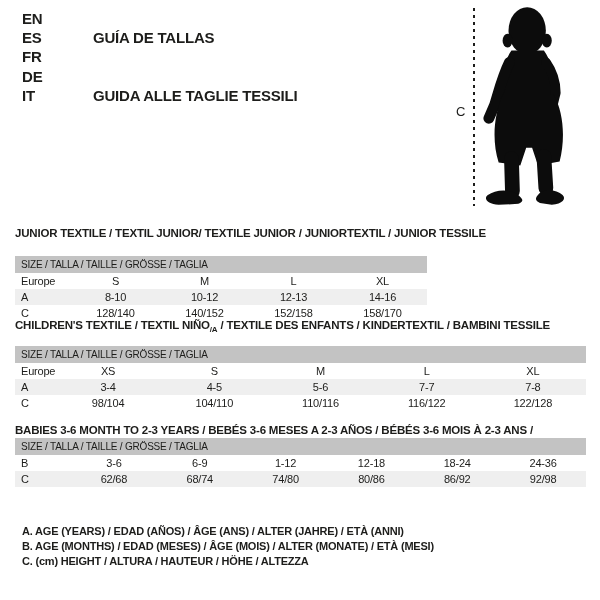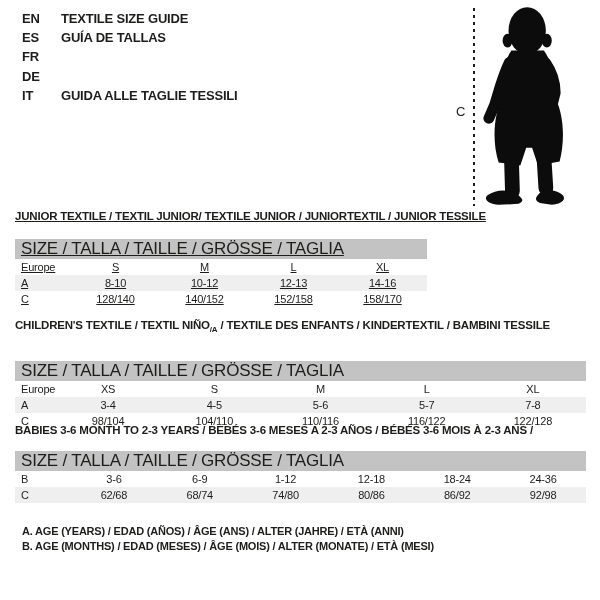--- a/index.html
+++ b/index.html
@@ -6,69 +6,68 @@
   html,body { background:#ffffff; }
   .page {
     position:relative; width:600px; height:600px; background:#ffffff;
     overflow:hidden; color:#1d1d1b;
     font-family:"Liberation Sans","DejaVu Sans",sans-serif;
     letter-spacing:-0.2px;
   }
 
   
   .lang-block { position:absolute; top:9px; left:22px; }
-  .lang-row { display:flex; line-height:19.2px; font-weight:bold; font-size:13px; }
+  .lang-row { display:flex; line-height:19.2px; font-weight:bold; font-size:15px;gap:32px; }
   .lang-code { width:39px; }
 
   
   .dash-line {
     position:absolute; left:473px; top:8px; width:2px; height:198px;
     background:repeating-linear-gradient(to bottom,#1d1d1b 0 3.5px,transparent 3.5px 7px);
   }
   .measure-label { position:absolute; left:456px; top:104px; font-size:13px; }
   .silhouette { position:absolute; left:479px; top:1px; }
 
   
   .section { position:absolute; left:15px; }
-  .sec1 { top:210px;text-decoration:underline; }
+  .sec1 { top:227px; }
   .sec2 { top:319px; }
   .sec3 { top:424px; }
   .sec-title { font-weight:bold; font-size:11.5px; line-height:13.5px; white-space:nowrap; }
   .sec1 .sec-title { margin-bottom:15px; }
-  .sec2 .sec-title { margin-bottom:24px; }
-  .sec3 .sec-title { margin-bottom:13px; }
+  .sec2 .sec-title { margin-bottom:9px; }
+  .sec3 .sec-title { }
   .sub { font-size:8px; vertical-align:sub; }
 
   table.size-table { border-collapse:collapse; table-layout:fixed; font-size:11px; }
   table.t1 { width:412px; }
   table.t2, table.t3 { width:571px; }
   table.size-table th {
     background:#c3c3c3; text-align:left; font-weight:normal;
-    height:17px; padding:0 0 0 6px; font-size:17px;
+    height:17px; padding:0 0 0 6px; font-size:10px;
   }
   table.size-table td { height:16px; text-align:center; padding:0; font-size:11px; }
   table.size-table td.lbl { text-align:left; padding-left:6px; }
   tr.shaded td { background:#efefef; }
   col.c-lbl1 { width:56px; }
   col.c-lbl2 { width:40px; }
   col.c-lbl3 { width:56px; }
 
   
   .legend { position:absolute; left:22px; top:524px; }
   .legend-line { font-weight:bold; font-size:11px; line-height:15.2px; white-space:nowrap; }
 </style>
 </head>
 <body>
 
 <div class="page">
 
   <div class="lang-block">
     <div class="lang-row">
       <span class="lang-code">EN</span>
-      <span>TEXTILE SIZE GUIDE</span>
     </div>
     <div class="lang-row">
       <span class="lang-code">ES</span>
       <span>GUÍA DE TALLAS</span>
     </div>
     <div class="lang-row">
       <span class="lang-code">FR</span>
     </div>
     <div class="lang-row">
       <span class="lang-code">DE</span>
@@ -164,21 +163,21 @@
           <td>S</td>
           <td>M</td>
           <td>L</td>
           <td>XL</td>
         </tr>
         <tr class="shaded">
           <td class="lbl">A</td>
           <td>3-4</td>
           <td>4-5</td>
           <td>5-6</td>
-          <td>5-7</td>
+          <td>7-7</td>
           <td>7-8</td>
         </tr>
         <tr>
           <td class="lbl">C</td>
           <td>98/104</td>
           <td>104/110</td>
           <td>110/116</td>
           <td>116/122</td>
           <td>122/128</td>
         </tr>
@@ -224,15 +223,16 @@
           <td>86/92</td>
           <td>92/98</td>
         </tr>
       </tbody>
     </table>
   </div>
 
   <div class="legend">
     <div class="legend-line">A. AGE (YEARS) / EDAD (AÑOS) / ÂGE (ANS) / ALTER (JAHRE) / ETÀ (ANNI)</div>
     <div class="legend-line">B. AGE (MONTHS) / EDAD (MESES) / ÂGE (MOIS) / ALTER (MONATE) / ETÀ (MESI)</div>
+    <div class="legend-line">C. (cm) HEIGHT / ALTURA / HAUTEUR / HÖHE / ALTEZZA</div>
   </div>
 
 </div>
 
 </body></html>

